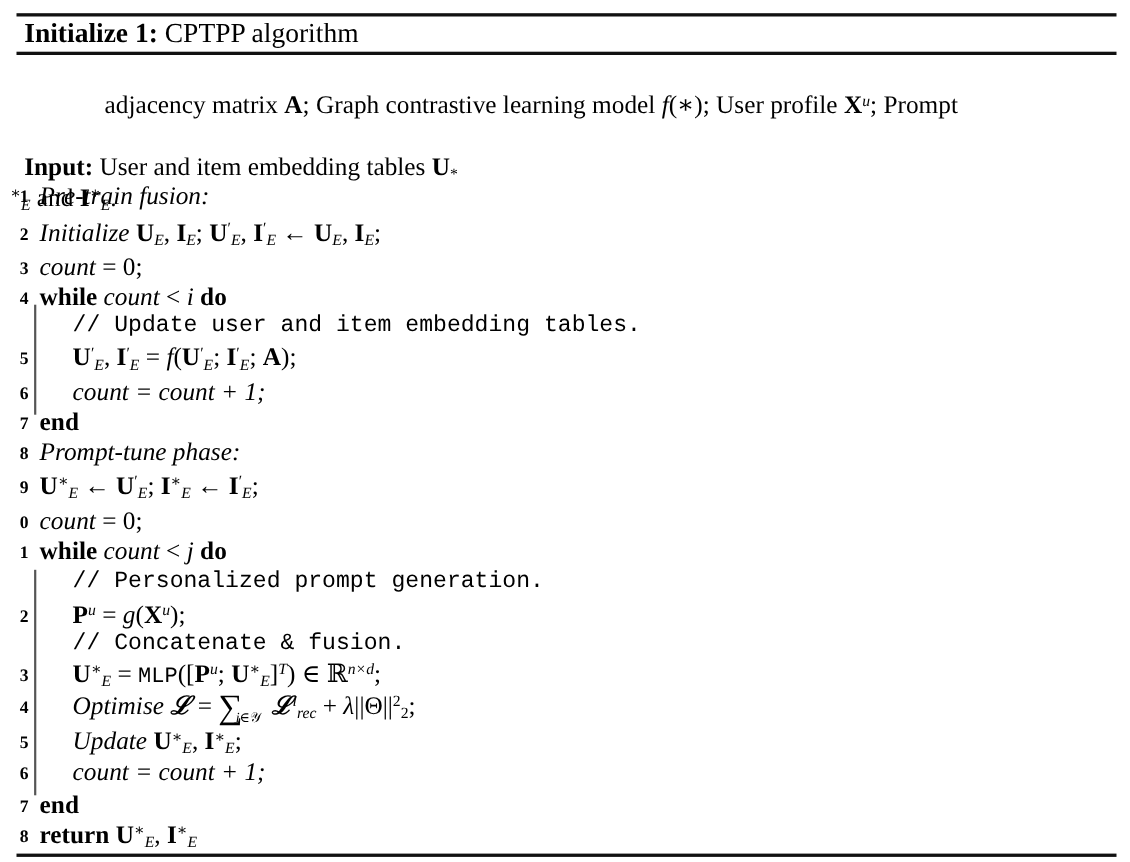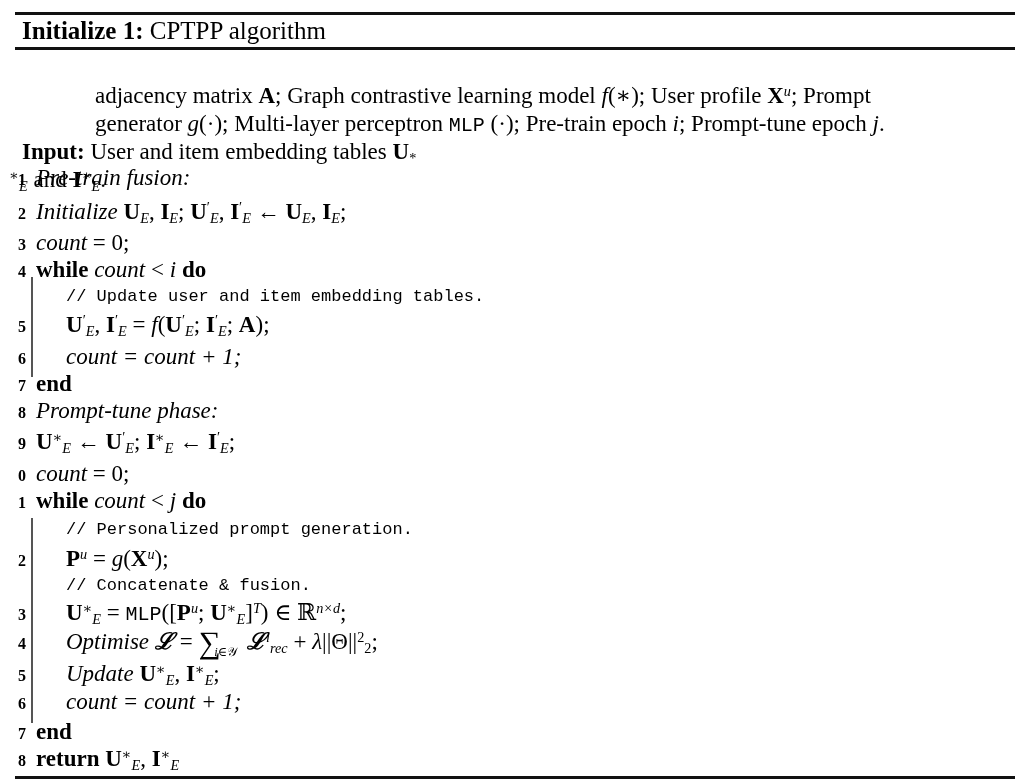--- a/index.html
+++ b/index.html
@@ -92,21 +92,21 @@
     background: #555;
   }
   .guide-a { top: 277px; height: 100px; }
   .guide-b { top: 518px; height: 205px; }
 
   
   .it   { font-style: italic; }
   .bf   { font-weight: bold; }
   .mono {
     font-family: "Liberation Mono", "DejaVu Sans Mono", monospace;
-    font-size: 17px;
+    font-size: 21px;
     letter-spacing: 0px;
   }
   .mathvar { font-style: italic; }
   .bfup { font-weight: bold; font-style: normal; }
 
   sub, sup {
     font-size: 0.62em;
     font-style: italic;
     line-height: 0;
   }
@@ -152,25 +152,20 @@
     <span class="nm">CPTPP algorithm</span>
   </div>
 
 
   <div class="io io-cont1">
     <span>
       adjacency matrix <span class="bfup">A</span>; Graph contrastive learning model <span class="mathvar">f</span>(∗); User profile <span class="bfup">X</span><sup>u</sup>; Prompt
     </span>
   </div>
 
-  <div class="io io-cont2">
-    <span>
-      generator <span class="mathvar">g</span>(·); Multi-layer perceptron <span class="mono" style="font-size:20px">MLP</span> (·); Pre-train epoch <span class="mathvar">i</span>; Prompt-tune epoch <span class="mathvar">j</span>.
-    </span>
-  </div>
 
   <div class="io io-out">
     <b><span>Input:</span></b>
     <span>
       User and item embedding tables <span class="bfup">U</span><sub class="up">*<br></sub><span style="display:inline-block;position:relative;width:0"></span><span style="position:relative;display:inline-block;vertical-align:0;margin-left:-0.55em"><sup class="up">∗</sup><sub>E</sub></span> and <span class="bfup">I</span><span style="position:relative;display:inline-block;margin-left:0.02em"><sup class="up">∗</sup><sub>E</sub></span>.
     </span>
   </div>
 
   <div class="guide guide-a"></div>
   <div class="guide guide-b"></div>

